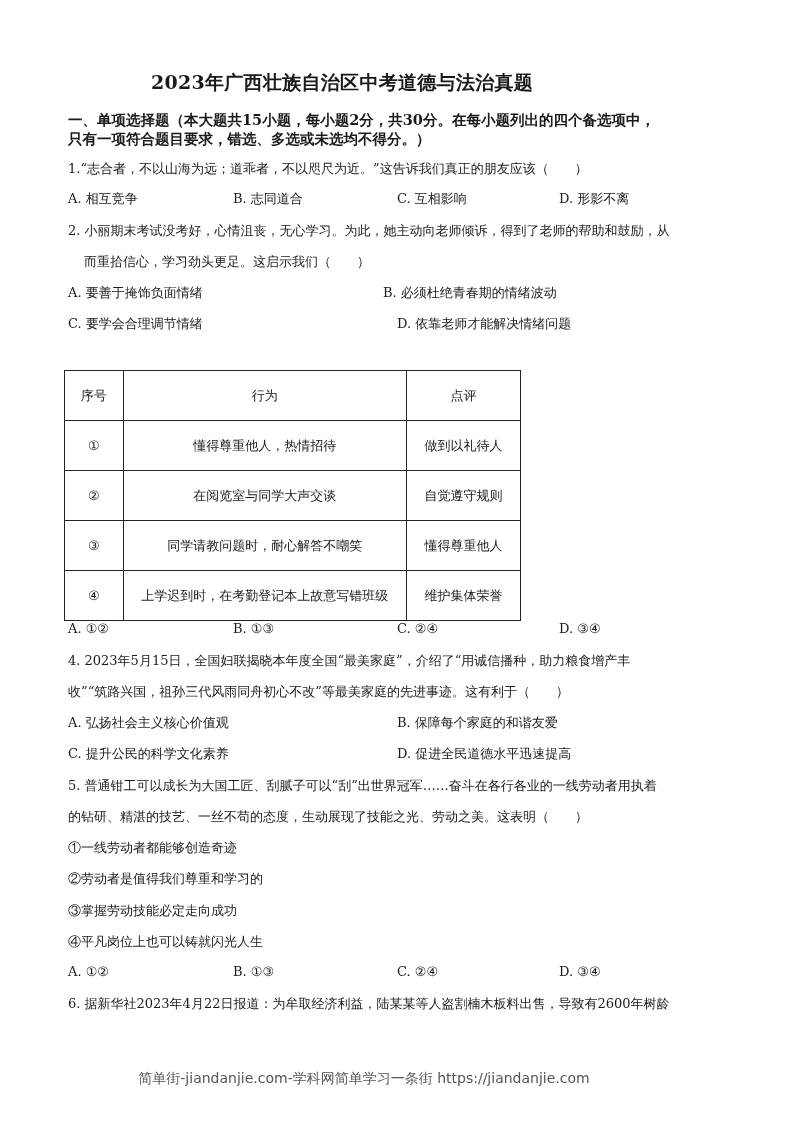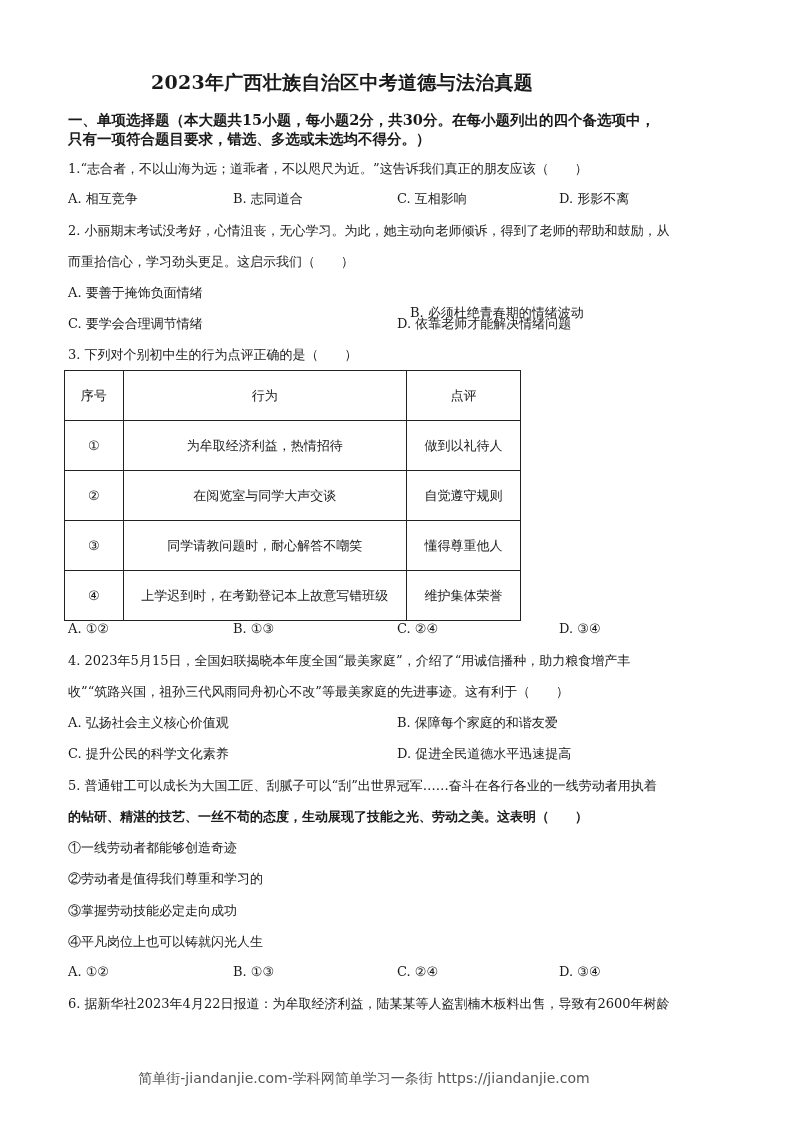--- a/index.html
+++ b/index.html
@@ -47,38 +47,37 @@
   <div class="abs section" style="top:111px;">一、单项选择题（本大题共15小题，每小题2分，共30分。在每小题列出的四个备选项中，</div>
   <div class="abs section" style="top:130px;">只有一项符合题目要求，错选、多选或未选均不得分。）</div>
 
   <div class="abs q" style="top:160px;">1.“志合者，不以山海为远；道乖者，不以咫尺为近。”这告诉我们真正的朋友应该（　　）</div>
   <div class="abs opt" style="left:68px; top:190px;text-align:center;">A. 相互竞争</div>
   <div class="abs opt" style="left:233px; top:190px;">B. 志同道合</div>
   <div class="abs opt" style="left:397px; top:190px;">C. 互相影响</div>
   <div class="abs opt" style="left:559px; top:190px;">D. 形影不离</div>
 
   <div class="abs q" style="top:222px;">2. 小丽期末考试没考好，心情沮丧，无心学习。为此，她主动向老师倾诉，得到了老师的帮助和鼓励，从</div>
-  <div class="abs q" style="top:253px;">而重拾信心，学习劲头更足。这启示我们（　　）</div>
+  <div class="abs q" style="top:253px;margin-left:16px;">而重拾信心，学习劲头更足。这启示我们（　　）</div>
   <div class="abs opt" style="left:68px; top:284px;">A. 要善于掩饰负面情绪</div>
-  <div class="abs opt" style="left:410px; top:284px;margin-top:20px;">B. 必须杜绝青春期的情绪波动</div>
+  <div class="abs opt" style="left:383px; top:284px;">B. 必须杜绝青春期的情绪波动</div>
   <div class="abs opt" style="left:68px; top:315px;">C. 要学会合理调节情绪</div>
   <div class="abs opt" style="left:397px; top:315px;">D. 依靠老师才能解决情绪问题</div>
 
-  <div class="abs q" style="top:346px;">3. 下列对个别初中生的行为点评正确的是（　　）</div>
 
   <table class="behav">
     <tbody>
         <tr>
       <th class="c1">序号</th>
       <th class="c2">行为</th>
       <th class="c3">点评</th>
     </tr>
     <tr>
       <td>①</td>
-      <td>为牟取经济利益，热情招待</td>
+      <td>懂得尊重他人，热情招待</td>
       <td>做到以礼待人</td>
     </tr>
     <tr>
       <td>②</td>
       <td>在阅览室与同学大声交谈</td>
       <td>自觉遵守规则</td>
     </tr>
     <tr>
       <td>③</td>
       <td>同学请教问题时，耐心解答不嘲笑</td>
@@ -98,21 +97,21 @@
   <div class="abs opt" style="left:559px; top:621px;">D. ③④</div>
 
   <div class="abs q" style="top:652px;">4. 2023年5月15日，全国妇联揭晓本年度全国“最美家庭”，介绍了“用诚信播种，助力粮食增产丰</div>
   <div class="abs q" style="top:683px;">收”“筑路兴国，祖孙三代风雨同舟初心不改”等最美家庭的先进事迹。这有利于（　　）</div>
   <div class="abs opt" style="left:68px; top:714px;">A. 弘扬社会主义核心价值观</div>
   <div class="abs opt" style="left:397px; top:714px;">B. 保障每个家庭的和谐友爱</div>
   <div class="abs opt" style="left:68px; top:745px;">C. 提升公民的科学文化素养</div>
   <div class="abs opt" style="left:397px; top:745px;">D. 促进全民道德水平迅速提高</div>
 
   <div class="abs q" style="top:777px;">5. 普通钳工可以成长为大国工匠、刮腻子可以“刮”出世界冠军……奋斗在各行各业的一线劳动者用执着</div>
-  <div class="abs q" style="top:808px;font-weight:bold;">的钻研、精湛的技艺、一丝不苟的态度，生动展现了技能之光、劳动之美。这表明（　　）</div>
+  <div class="abs q" style="top:808px;">的钻研、精湛的技艺、一丝不苟的态度，生动展现了技能之光、劳动之美。这表明（　　）</div>
   <div class="abs q" style="top:839px;">①一线劳动者都能够创造奇迹</div>
   <div class="abs q" style="top:870px;">②劳动者是值得我们尊重和学习的</div>
   <div class="abs q" style="top:902px;">③掌握劳动技能必定走向成功</div>
   <div class="abs q" style="top:933px;">④平凡岗位上也可以铸就闪光人生</div>
   <div class="abs opt" style="left:68px; top:964px;">A. ①②</div>
   <div class="abs opt" style="left:233px; top:964px;">B. ①③</div>
   <div class="abs opt" style="left:397px; top:964px;">C. ②④</div>
   <div class="abs opt" style="left:559px; top:964px;">D. ③④</div>
 
   <div class="abs q" style="top:995px;">6. 据新华社2023年4月22日报道：为牟取经济利益，陆某某等人盗割楠木板料出售，导致有2600年树龄</div>

